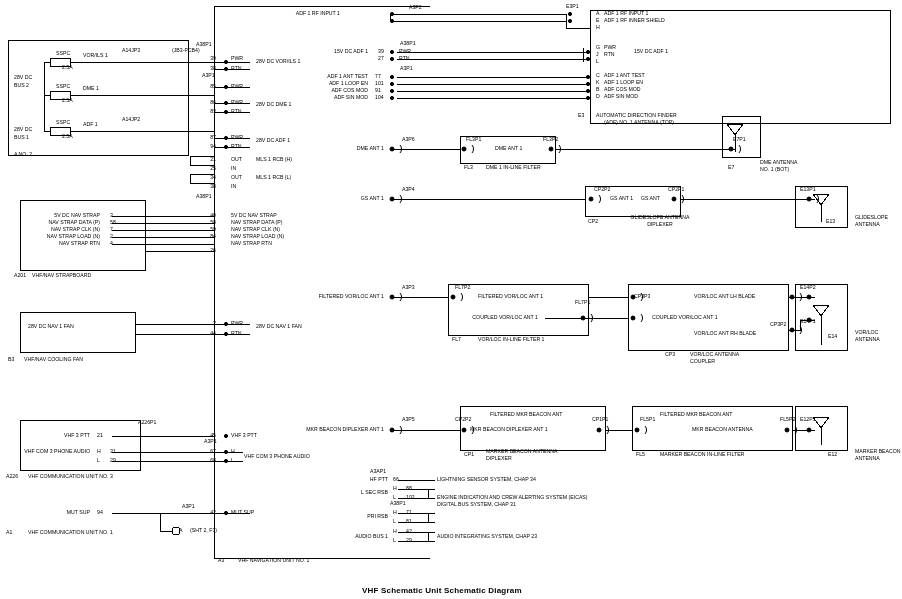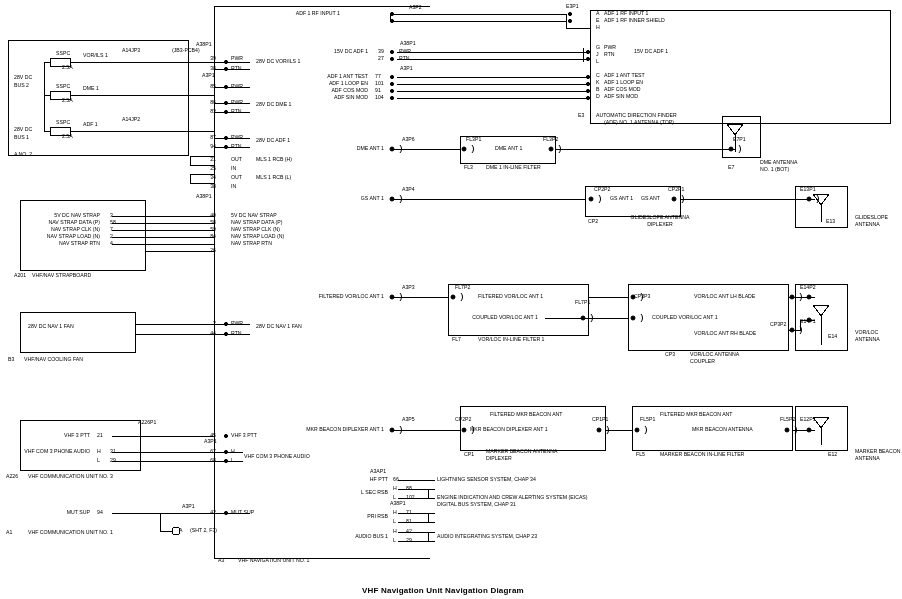--- a/index.html
+++ b/index.html
@@ -435,14 +435,14 @@
       <div class="lbl r" style="right: 514px; top: 533px;">AUDIO BUS 1</div>
       <div class="lbl" style="left: 393px; top: 528px;">H</div>
       <div class="lbl" style="left: 406px; top: 528px;">42</div>
       <div class="lbl" style="left: 393px; top: 537px;">L</div>
       <div class="lbl" style="left: 406px; top: 537px;">29</div>
       <div class="lbl" style="left: 437px; top: 533px;">AUDIO INTEGRATING SYSTEM, CHAP 23</div>
       <div class="lbl" style="left: 218px; top: 557px;">A3</div>
       <div class="lbl" style="left: 238px; top: 557px;">VHF NAVIGATION UNIT NO. 1</div>
     </div>
 
-  <div class="title" style="left:362px;top:586px;">VHF Navigation Unit Navigation Diagram</div>
+  <div class="title" style="left:362px;top:586px;">VHF Schematic Unit Schematic Diagram</div>
 </div>
 
 </body></html>

